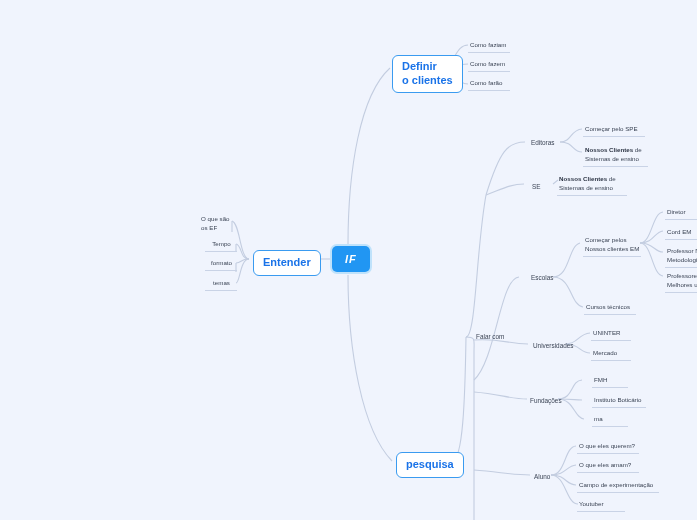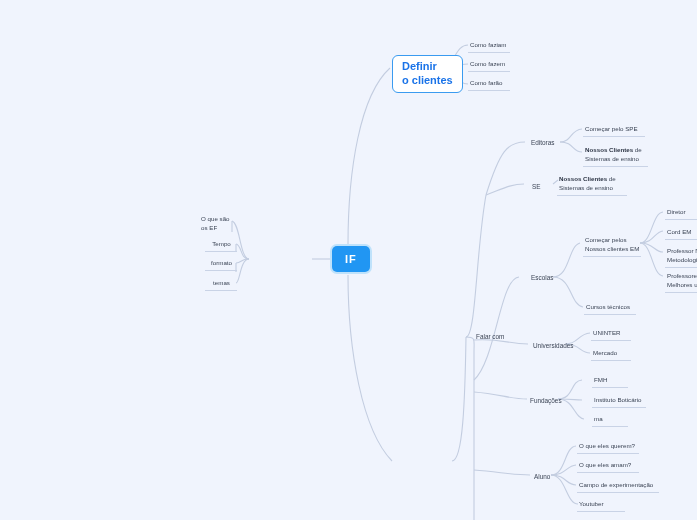--- a/index.html
+++ b/index.html
@@ -14,20 +14,21 @@
 
   
   .node{position:absolute;box-sizing:border-box;white-space:nowrap;}
 
   
   .root{
     background:#2196f3;color:#fff;font-weight:bold;font-size:11px;
     letter-spacing:1px;border-radius:5px;
     padding:7px 13px;text-align:center;
     box-shadow:0 0 0 2px #bfe2fb;
+    font-style:italic;
   }
   
   .main{
     background:#fff;color:#1a73e8;font-weight:bold;font-size:11px;
     border:1.6px solid #3a9bf0;border-radius:6px;
     padding:5px 9px;line-height:1.25;
   }
   .main.two-line{padding:4px 9px;}
 
   
@@ -111,29 +112,31 @@
 
   <div class="node main two-line" style="left:392px;top:55px;">
     <div>Definir</div>
     <div>o clientes</div>
   </div>
 
   <div class="node leaf" style="left:468px;top:39px;width:42px;">Como faziam</div>
   <div class="node leaf" style="left:468px;top:58px;width:42px;">Como fazem</div>
   <div class="node leaf" style="left:468px;top:77px;width:42px;">Como farão</div>
 
+  <div class="node main" style="left:253px;top:250px;">Entender</div>
 
   <div class="node leaf nounder" style="left:199px;top:213px;width:35px;">
     <span>O que são</span><br>
     <span>os EF</span>
   </div>
   <div class="node leaf" style="left:205px;top:238px;width:32px;text-align:center;">Tempo</div>
   <div class="node leaf" style="left:205px;top:257px;width:32px;text-align:center;">formato</div>
   <div class="node leaf" style="left:205px;top:277px;width:32px;text-align:center;">temas</div>
 
+  <div class="node main" style="left:396px;top:452px;">pesquisa</div>
 
   <div class="node leaf cat" style="left:474px;top:330px;">Falar com</div>
 
   <div class="node leaf cat" style="left:529px;top:136px;">Editoras</div>
   <div class="node leaf" style="left:583px;top:123px;width:62px;">Começar pelo SPE</div>
   <div class="node leaf" style="left:583px;top:144px;width:65px;">
     <b>Nossos Clientes</b><span class="reg"> de</span><br>
     <span class="reg">Sistemas de ensino</span>
   </div>
 

